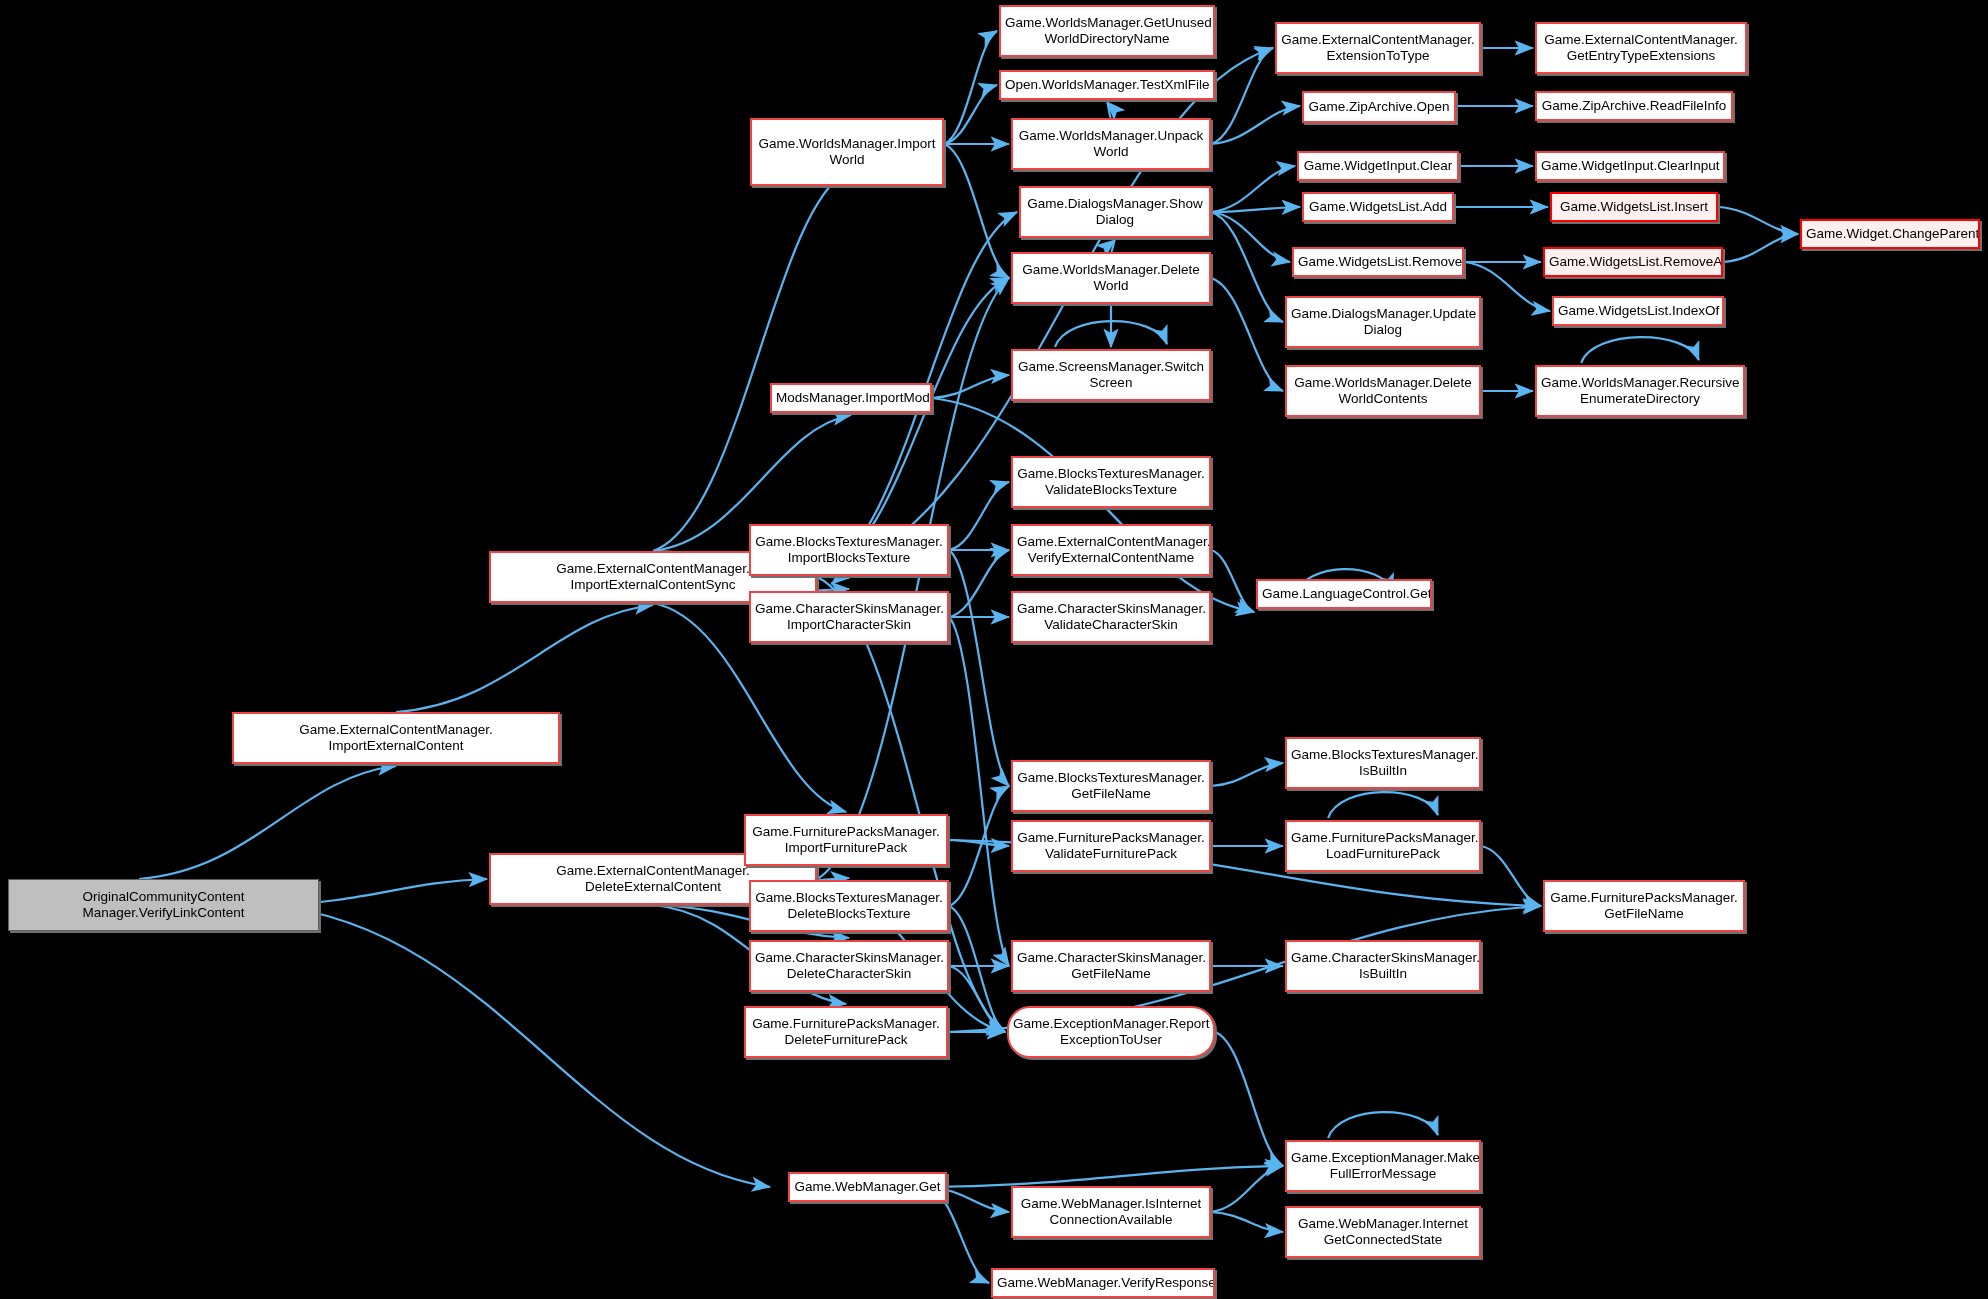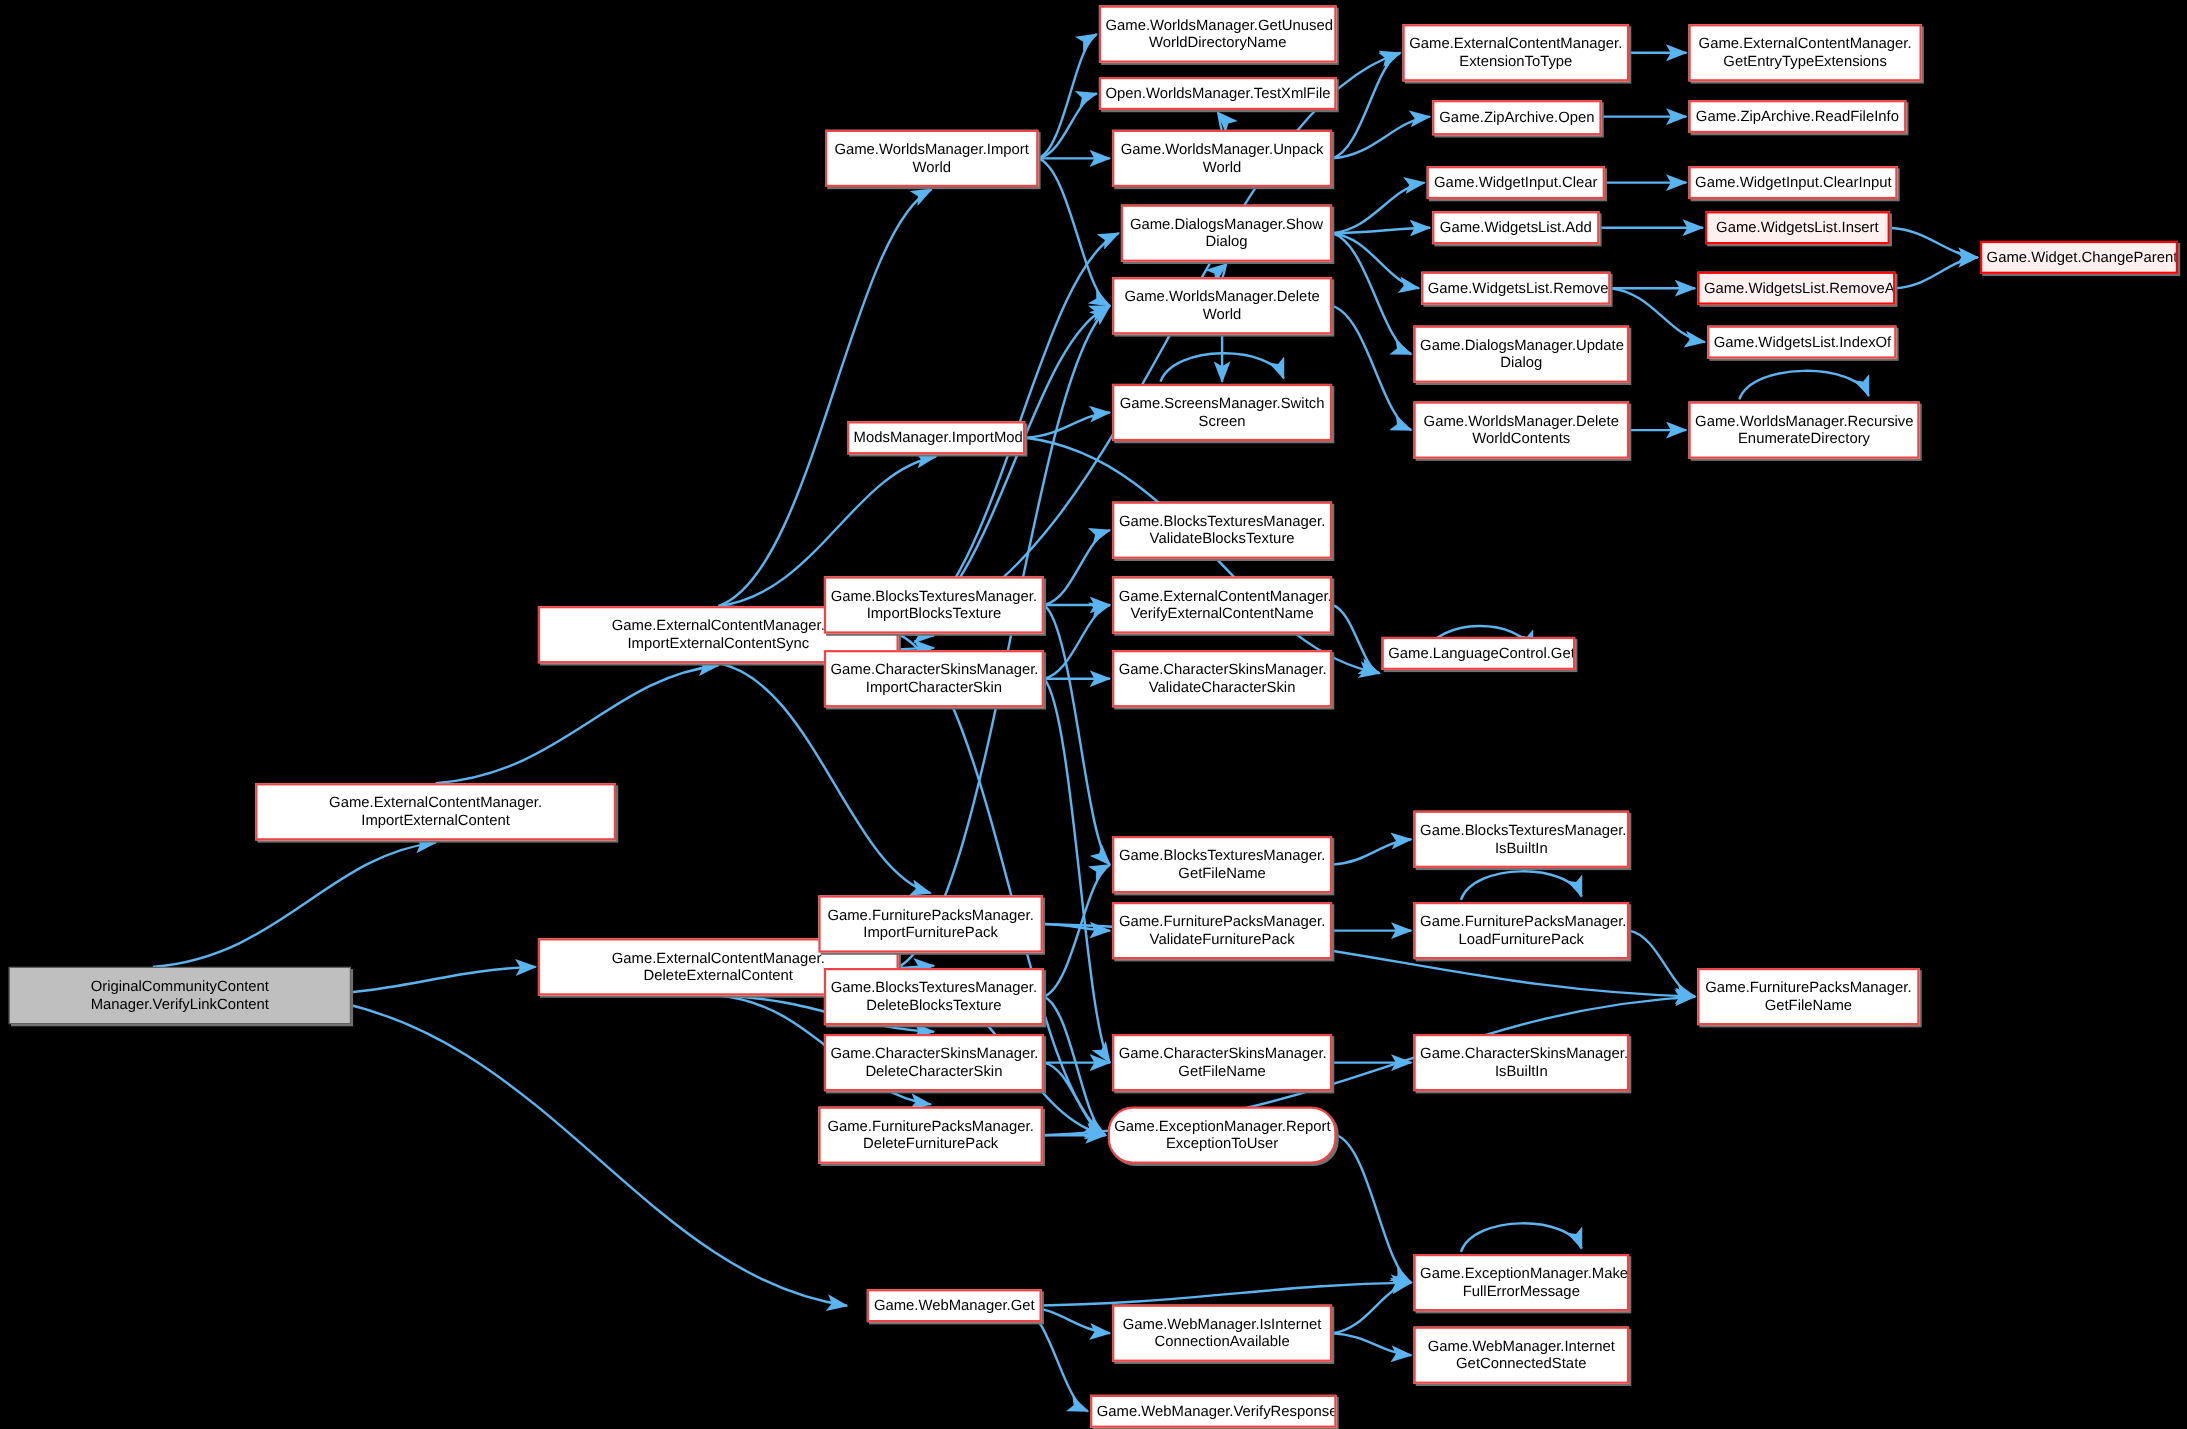--- a/index.html
+++ b/index.html
@@ -106,21 +106,21 @@
       </div>
       <div class="node" style="left: 232px; top: 712px; width: 328px; height: 52px; font-size: 13.5px;">
         <span>Game.ExternalContentManager.<br>ImportExternalContent</span>
       </div>
       <div class="node" style="left: 489px; top: 551px; width: 328px; height: 52px; font-size: 13.5px;">
         <span>Game.ExternalContentManager.<br>ImportExternalContentSync</span>
       </div>
       <div class="node" style="left: 489px; top: 853px; width: 328px; height: 52px; font-size: 13.5px;">
         <span>Game.ExternalContentManager.<br>DeleteExternalContent</span>
       </div>
-      <div class="node" style="left: 750px; top: 118px; width: 194px; height: 52px; font-size: 13.5px;">
+      <div class="node" style="left: 750px; top: 118px; width: 194px; height: 68px; font-size: 13.5px;">
         <span>Game.WorldsManager.Import<br>World</span>
       </div>
       <div class="node" style="left: 999px; top: 5px; width: 216px; height: 52px; font-size: 13.5px;">
         <span>Game.WorldsManager.GetUnused<br>WorldDirectoryName</span>
       </div>
       <div class="node" style="left: 999px; top: 70px; width: 216px; height: 30px; font-size: 13.5px;">
         <span>Open.WorldsManager.TestXmlFile</span>
       </div>
       <div class="node" style="left: 1011px; top: 118px; width: 200px; height: 52px; font-size: 13.5px;">
         <span>Game.WorldsManager.Unpack<br>World</span>

